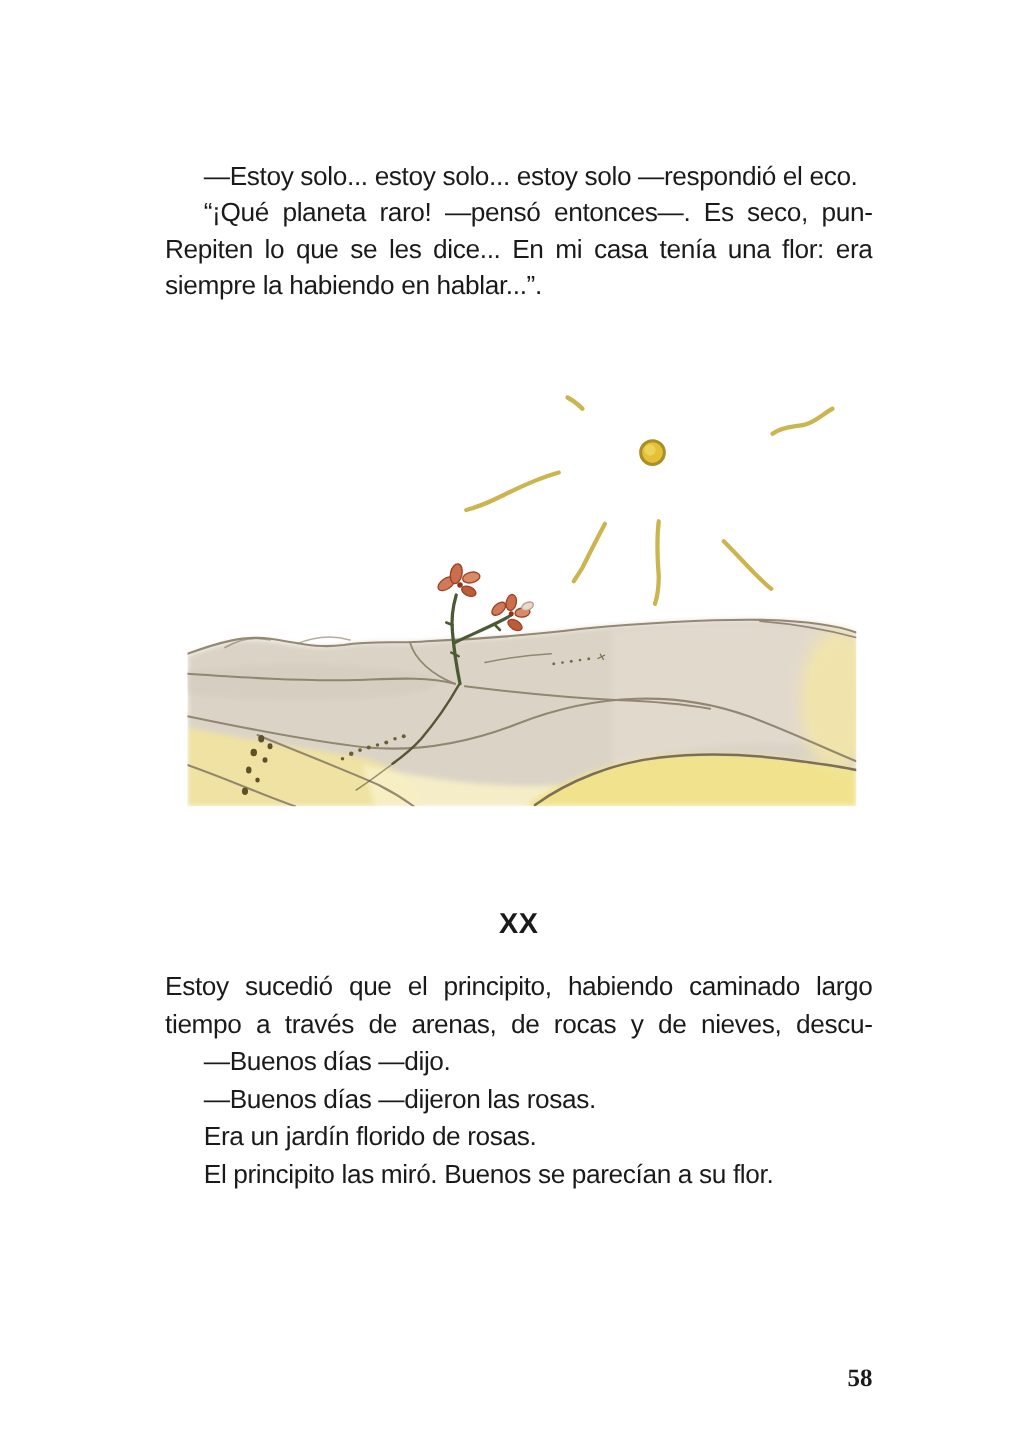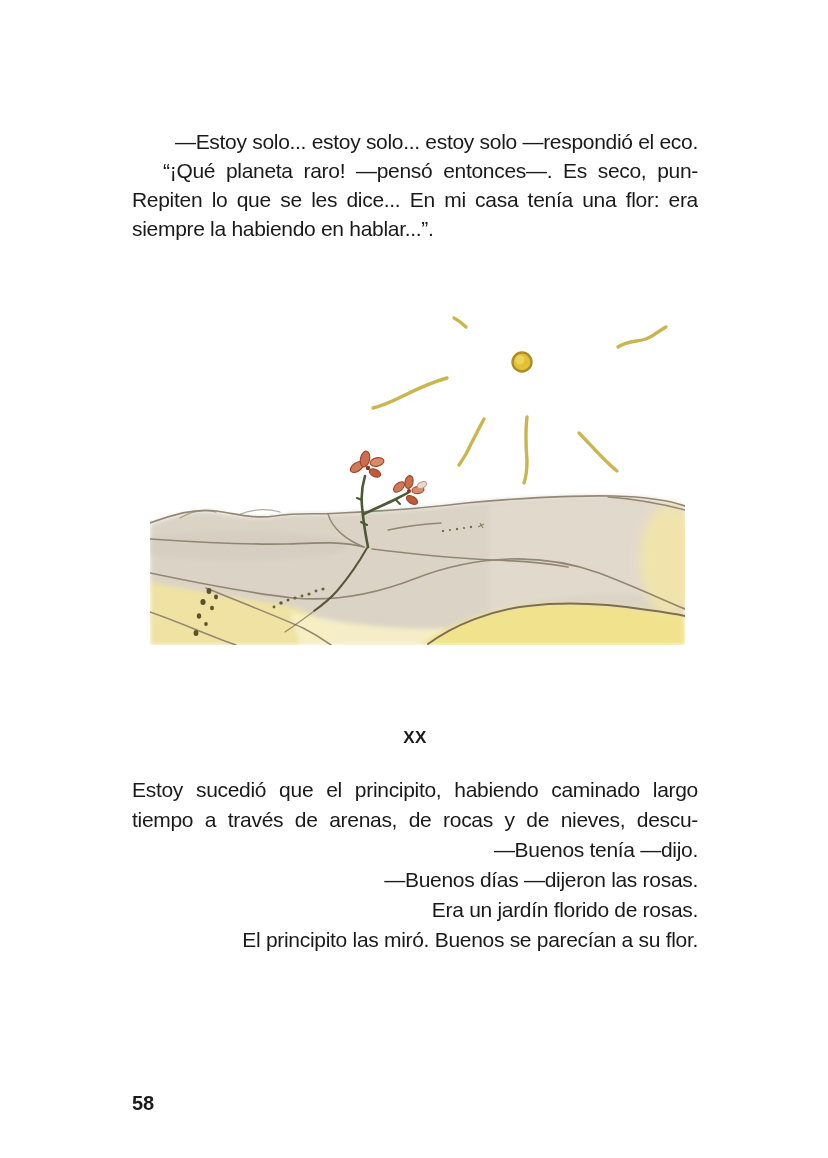--- a/index.html
+++ b/index.html
@@ -4,27 +4,27 @@
 <style>
   html,body{margin:0;padding:0;background:#ffffff;}
   .page{position:relative;width:828px;height:1158px;background:#ffffff;overflow:hidden;
         font-family:"Liberation Sans",sans-serif;color:#1a1a1a;}
   .textblock{position:absolute;left:132px;width:566px;font-size:21px;letter-spacing:-0.3px;}
   .block1{top:127px;}
   .block2{top:775px;}
   .block1 .line{line-height:29px;height:29px;}
   .block2 .line{line-height:30px;height:30px;}
   .line{overflow:hidden;text-align:left;}
-  .line.indent{text-indent:31px;text-align:right;}
+  .line.indent{text-indent:31px;}
   .line.just{text-align:justify;}
   .line.just::after{content:"";display:inline-block;width:100%;height:0;}
   .chapter-heading{position:absolute;top:725px;left:132px;width:566px;text-align:center;
-        font-size:17px;font-weight:700;letter-spacing:0.5px;line-height:26px;}
-  .page-number{position:absolute;top:1091px;left:132px;width:566px;text-align:left;
-        font-size:20px;font-weight:700;line-height:24px;}
+        font-size:23px;font-weight:700;letter-spacing:0.5px;line-height:26px;}
+  .page-number{position:absolute;top:1091px;left:132px;width:566px;text-align:right;
+        font-size:20px;font-weight:700;line-height:24px;font-family:Liberation Serif, serif;}
   .illustration{position:absolute;left:150px;top:310px;width:535px;height:335px;}
   .illustration svg{display:block;width:535px;height:335px;}
 </style>
 </head>
 <body>
 
 <div class="page">
 
   <div class="textblock block1">
       <div class="line indent">—Estoy solo... estoy solo... estoy solo —respondió el eco.</div>
@@ -145,21 +145,21 @@
         <circle cx="370" cy="50" r="4.5" fill="#eed75e" opacity="0.85"></circle>
       </g>
     </svg>
   </div>
 
   <div class="chapter-heading">XX</div>
 
   <div class="textblock block2">
       <div class="line just">Estoy sucedió que el principito, habiendo caminado largo</div>
       <div class="line just">tiempo a través de arenas, de rocas y de nieves, descu-</div>
-      <div class="line indent">—Buenos tenía —dijo.</div>
+      <div class="line indent">—Buenos días —dijo.</div>
       <div class="line indent">—Buenos días —dijeron las rosas.</div>
       <div class="line indent">Era un jardín florido de rosas.</div>
       <div class="line indent">El principito las miró. Buenos se parecían a su flor.</div>
     </div>
 
   <div class="page-number">58</div>
 
 </div>
 
 </body></html>

